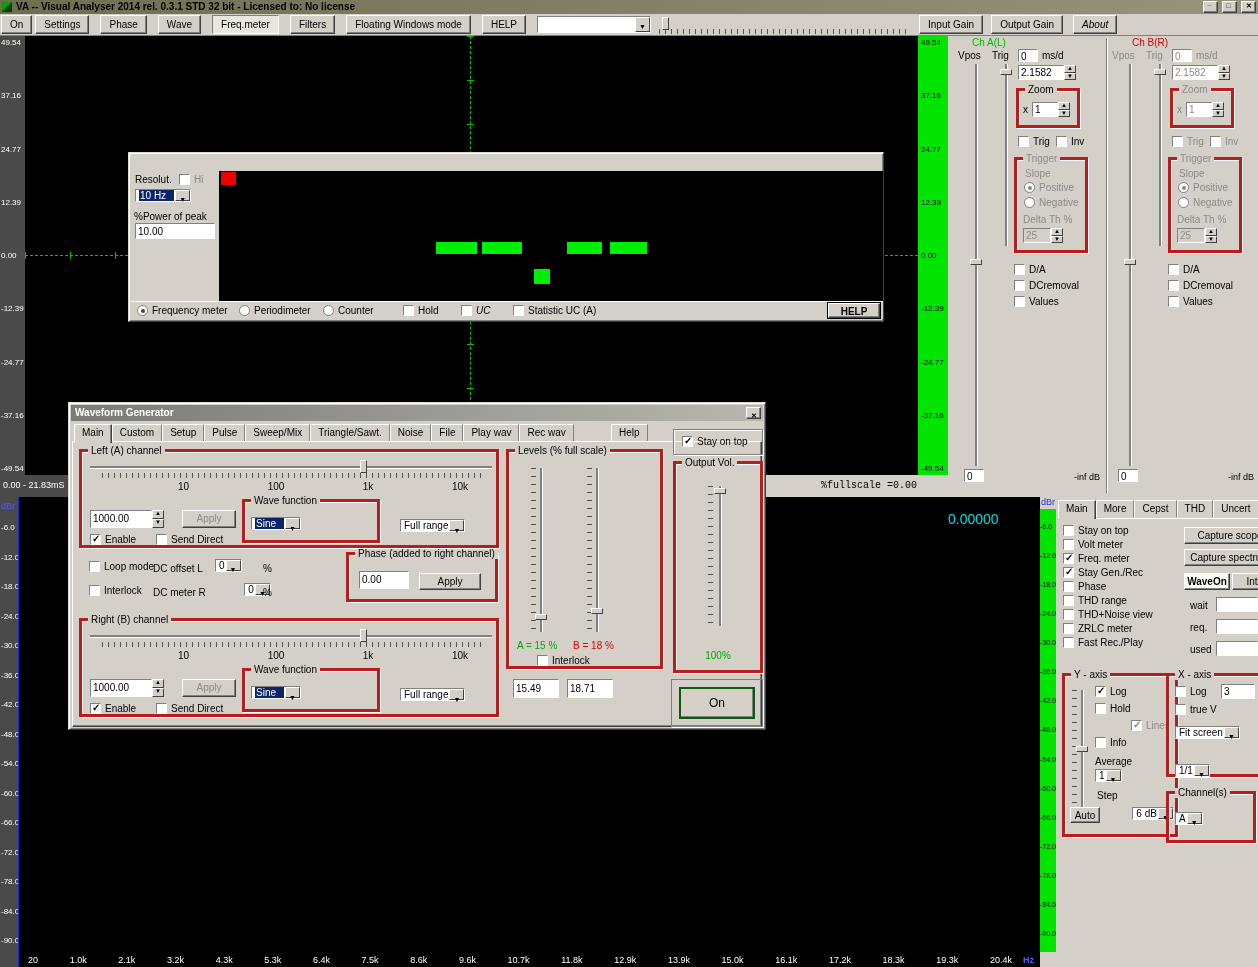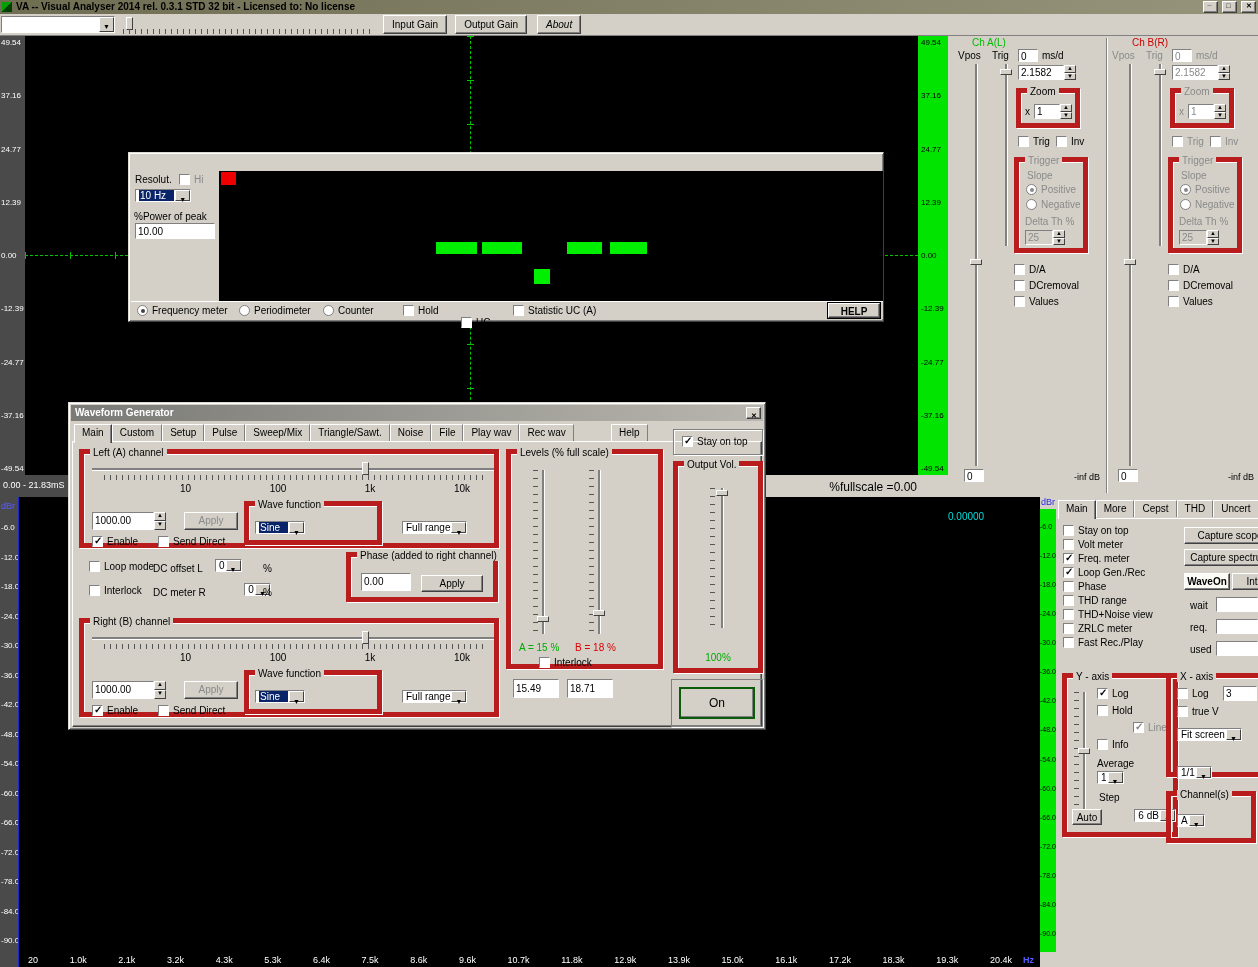--- a/index.html
+++ b/index.html
@@ -20,21 +20,21 @@
 .spin span::before{position:absolute;left:2px;top:-1px;font-size:6px;color:#000;}
 .spin .up::before{content:"▲";}
 .spin .dn::before{content:"▼";}
 .cb{width:11px;height:11px;min-width:11px;background:#fff;border:1px solid;border-color:#808080 #fff #fff #808080;display:inline-block;vertical-align:-2px;position:relative;}
 .cb.on::before{content:"✓";position:absolute;left:1px;top:-2px;font-size:10px;font-weight:bold;color:#000;}
 .cb.on.dis::before{color:#808080;}
 .radio{width:11px;height:11px;min-width:11px;border-radius:50%;background:#fff;border:1px solid #808080;display:inline-block;vertical-align:-2px;position:relative;}
 .radio.on::after{content:"";position:absolute;left:3px;top:3px;width:4px;height:4px;border-radius:50%;background:#404040;}
 .radio.on.dis::after{background:#8a8a8a;}
 .cbrow{display:flex;align-items:center;gap:4px;white-space:nowrap;font-size:10px;}
-.group{position:absolute;border:5px solid #b91c1c;box-shadow:1px 1px 0 #fff,inset 1px 1px 0 #fff;}
+.group{position:absolute;border:3px solid #b91c1c;box-shadow:1px 1px 0 #fff,inset 1px 1px 0 #fff;}
 .legend{position:absolute;top:-6px;left:6px;background:#d4d0c8;padding:0 3px;font-size:10px;line-height:10px;white-space:nowrap;}
 .gray{color:#8a8a8a;}
 .vtrack{width:2px;background:#808080;box-shadow:1px 0 0 #fff;}
 .vthumb{position:absolute;left:-5px;width:12px;height:6px;background:#d4d0c8;border:1px solid;border-color:#fff #404040 #404040 #fff;}
 .htrack{height:2px;background:#808080;box-shadow:0 1px 0 #fff;position:relative;}
 .hthumb{position:absolute;top:-6px;width:7px;height:13px;background:#d4d0c8;border:1px solid;border-color:#fff #404040 #404040 #fff;}
 .ticks-v{background:repeating-linear-gradient(180deg,#555 0 1px,transparent 1px 8px);width:5px;}
 .ticks-h{background:repeating-linear-gradient(90deg,#555 0 1px,transparent 1px 6px);height:5px;}
 .seg{position:absolute;background:#00ef00;}
 .scale-col{display:flex;flex-direction:column;justify-content:space-between;}
@@ -61,20 +61,21 @@
     <span class="abs" style="left:2px;top:2px;width:10px;height:10px;background:linear-gradient(135deg,#00a000 50%,#004000 50%);"></span>
     <span class="abs" style="left:16px;top:0;line-height:14px;">VA -- Visual Analyser 2014 rel. 0.3.1 STD 32 bit - Licensed to: No license</span>
     <span class="abs" style="right:2px;top:1px;">
       <span class="wbtn mn"></span>
       <span class="wbtn mx"></span>
       <span class="wbtn cl"></span>
     </span>
   </div>
 
   <div class="abs" style="left:0;top:14px;width:1258px;height:22px;border-bottom:1px solid #808080;display:flex;align-items:center;padding-left:1px;">
+    <span class="tbar-btns"><span class="tbtn">On</span><span class="tbtn">Settings</span><span class="tbtn">Phase</span><span class="tbtn">Wave</span><span class="tbtn sel">Freq.meter</span><span class="tbtn">Filters</span><span class="tbtn">Floating Windows mode</span><span class="tbtn">HELP</span></span>
     <span class="combo" style="width:114px;margin-right:8px;"><span class="val"></span><span class="arrow"></span></span>
     <span style="position:relative;width:250px;height:18px;margin-right:10px;display:inline-block;">
       <span class="htrack abs" style="left:0;right:0;top:7px;"><span class="hthumb" style="left:3px;"></span></span>
       <span class="abs ticks-h" style="left:0;right:0;top:13px;"></span>
     </span>
     <span class="tbtn" style="margin-right:8px;">Input Gain</span>
     <span class="tbtn" style="margin-right:10px;">Output Gain</span>
     <span class="tbtn" style="font-style:italic;">About</span>
   </div>
 
@@ -104,21 +105,21 @@
       <span class="">12.39</span>
       <span class="">0.00</span>
       <span class="">-12.39</span>
       <span class="">-24.77</span>
       <span class="">-37.16</span>
       <span class="">-49.54</span>
     </div>
 
   <div class="abs" style="left:0;top:475px;width:948px;height:22px;background:#d4d0c8;">
     <span class="abs" style="left:0;top:0;width:110px;height:22px;background:#4a4a4a;color:#fff;font-size:9px;line-height:20px;padding-left:3px;">0.00 - 21.83mS</span>
-    <span class="abs" style="right:31px;top:5px;font-size:12px;">%fullscale =0.00</span>
+    <span class="abs" style="right:31px;top:5px;font-size:10px;font-family:Liberation Mono, monospace;">%fullscale =0.00</span>
   </div>
 
   <div class="abs" style="left:948px;top:36px;width:362px;height:461px;background:#d4d0c8;">
     <div class="abs" style="left:158px;top:2px;height:455px;width:0;border-left:1px solid #808080;border-right:1px solid #fff;"></div>
 
     <span class="lbl" style="left:24px;top:1px;color:#00bb00;">Ch A(L)</span>
     <span class="lbl" style="left:10px;top:14px;">Vpos</span>
     <span class="lbl" style="left:44px;top:14px;">Trig</span>
     <div class="abs vtrack" style="left:27px;top:28px;height:402px;">
         <span class="vthumb" style="top:195px;"></span>
@@ -265,21 +266,21 @@
         <span class="">-60.0</span>
         <span class="">-66.0</span>
         <span class="">-72.0</span>
         <span class="">-78.0</span>
         <span class="">-84.0</span>
         <span class="">-90.0</span>
       </div>
   </div>
 
   <div class="abs" style="left:18px;top:497px;width:1022px;height:470px;background: #000;box-shadow:inset 1px 0 0 #2323d6;">
-    <span class="abs" style="left:930px;top:14px;color:#00dede;font-size:10px;">0.00000</span>
+    <span class="abs" style="left:930px;top:14px;color:#00dede;font-size:14px;">0.00000</span>
     <div class="abs scale-row" style="left:10px;right:28px;bottom:2px;color:#fff;font-size:9px;">
         <span class="">20</span>
         <span class="">1.0k</span>
         <span class="">2.1k</span>
         <span class="">3.2k</span>
         <span class="">4.3k</span>
         <span class="">5.3k</span>
         <span class="">6.4k</span>
         <span class="">7.5k</span>
         <span class="">8.6k</span>
@@ -332,21 +333,21 @@
         <div class="cbrow">
           <span class="cb"></span>
           <span>Volt meter</span>
         </div>
         <div class="cbrow">
           <span class="cb on"></span>
           <span>Freq. meter</span>
         </div>
         <div class="cbrow">
           <span class="cb on"></span>
-          <span>Loop Gen./Rec</span>
+          <span>Stay Gen./Rec</span>
         </div>
         <div class="cbrow">
           <span class="cb"></span>
           <span>Phase</span>
         </div>
         <div class="cbrow">
           <span class="cb"></span>
           <span>THD range</span>
         </div>
         <div class="cbrow">
@@ -451,21 +452,21 @@
           <span>Periodimeter</span>
         </div>
       <div class="abs cbrow" style="left:192px;top:3px;">
           <span class="radio"></span>
           <span>Counter</span>
         </div>
       <div class="abs cbrow" style="left:272px;top:3px;">
           <span class="cb"></span>
           <span>Hold</span>
         </div>
-      <div class="abs cbrow" style="left:330px;top:15px;">
+      <div class="abs cbrow" style="left:330px;top:3px;font-style:italic;">
           <span class="cb"></span>
           <span>UC</span>
         </div>
       <div class="abs cbrow" style="left:382px;top:3px;">
           <span class="cb"></span>
           <span>Statistic UC (A)</span>
         </div>
       <div class="abs btn" style="right:3px;top:1px;width:52px;height:15px;font-weight:bold;box-shadow:0 0 0 1px #000,inset -1px -1px 0 #808080;">HELP</div>
     </div>
   <div class="seg" style="left: 307px; top: 89px; width: 41px; height: 12px;"></div>

